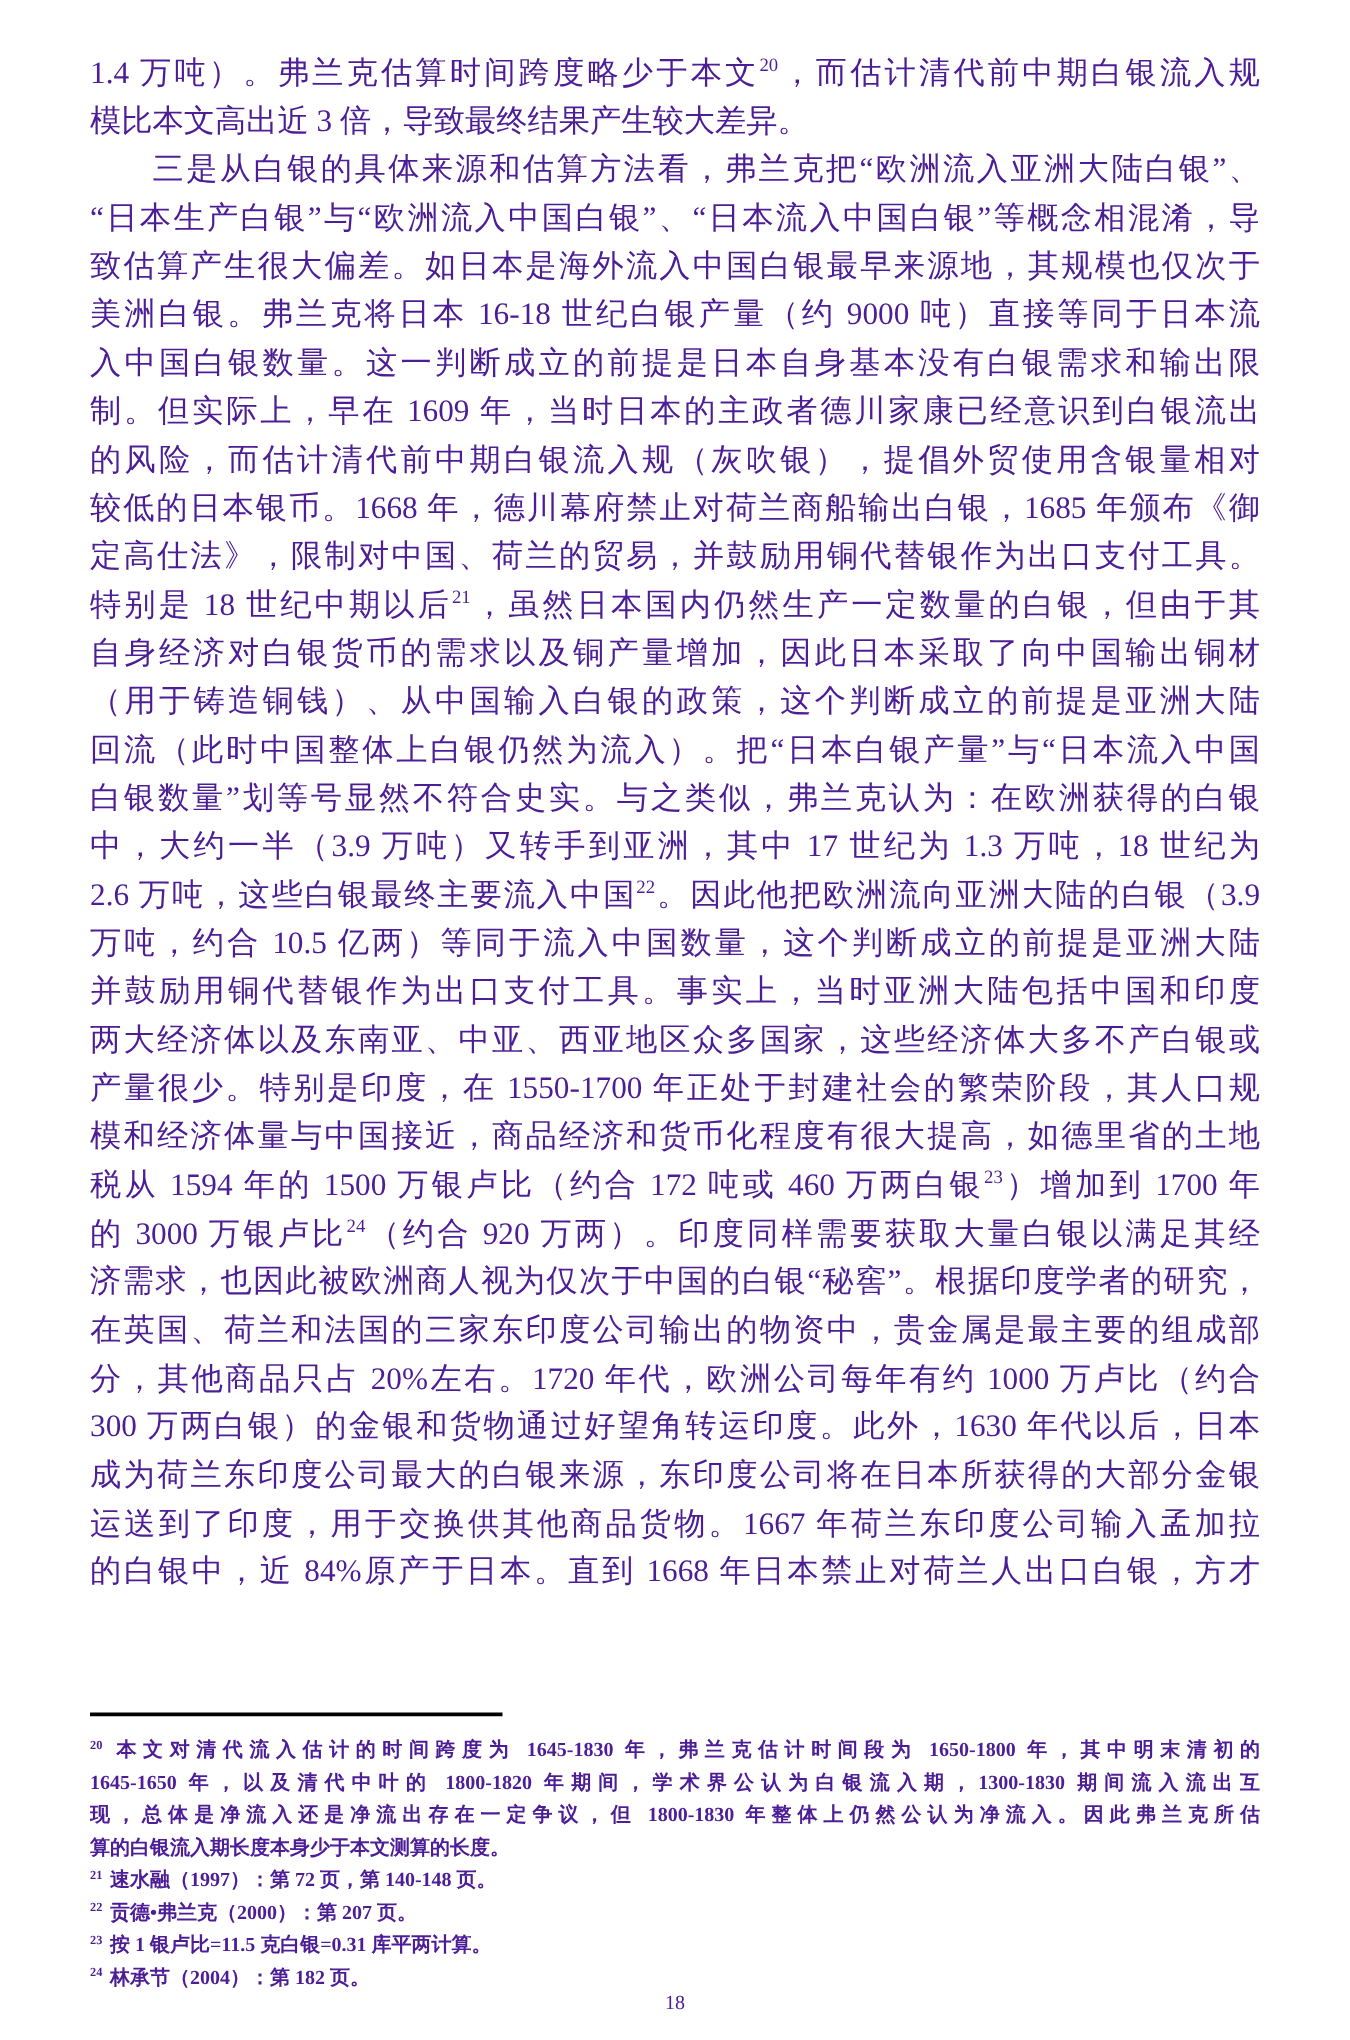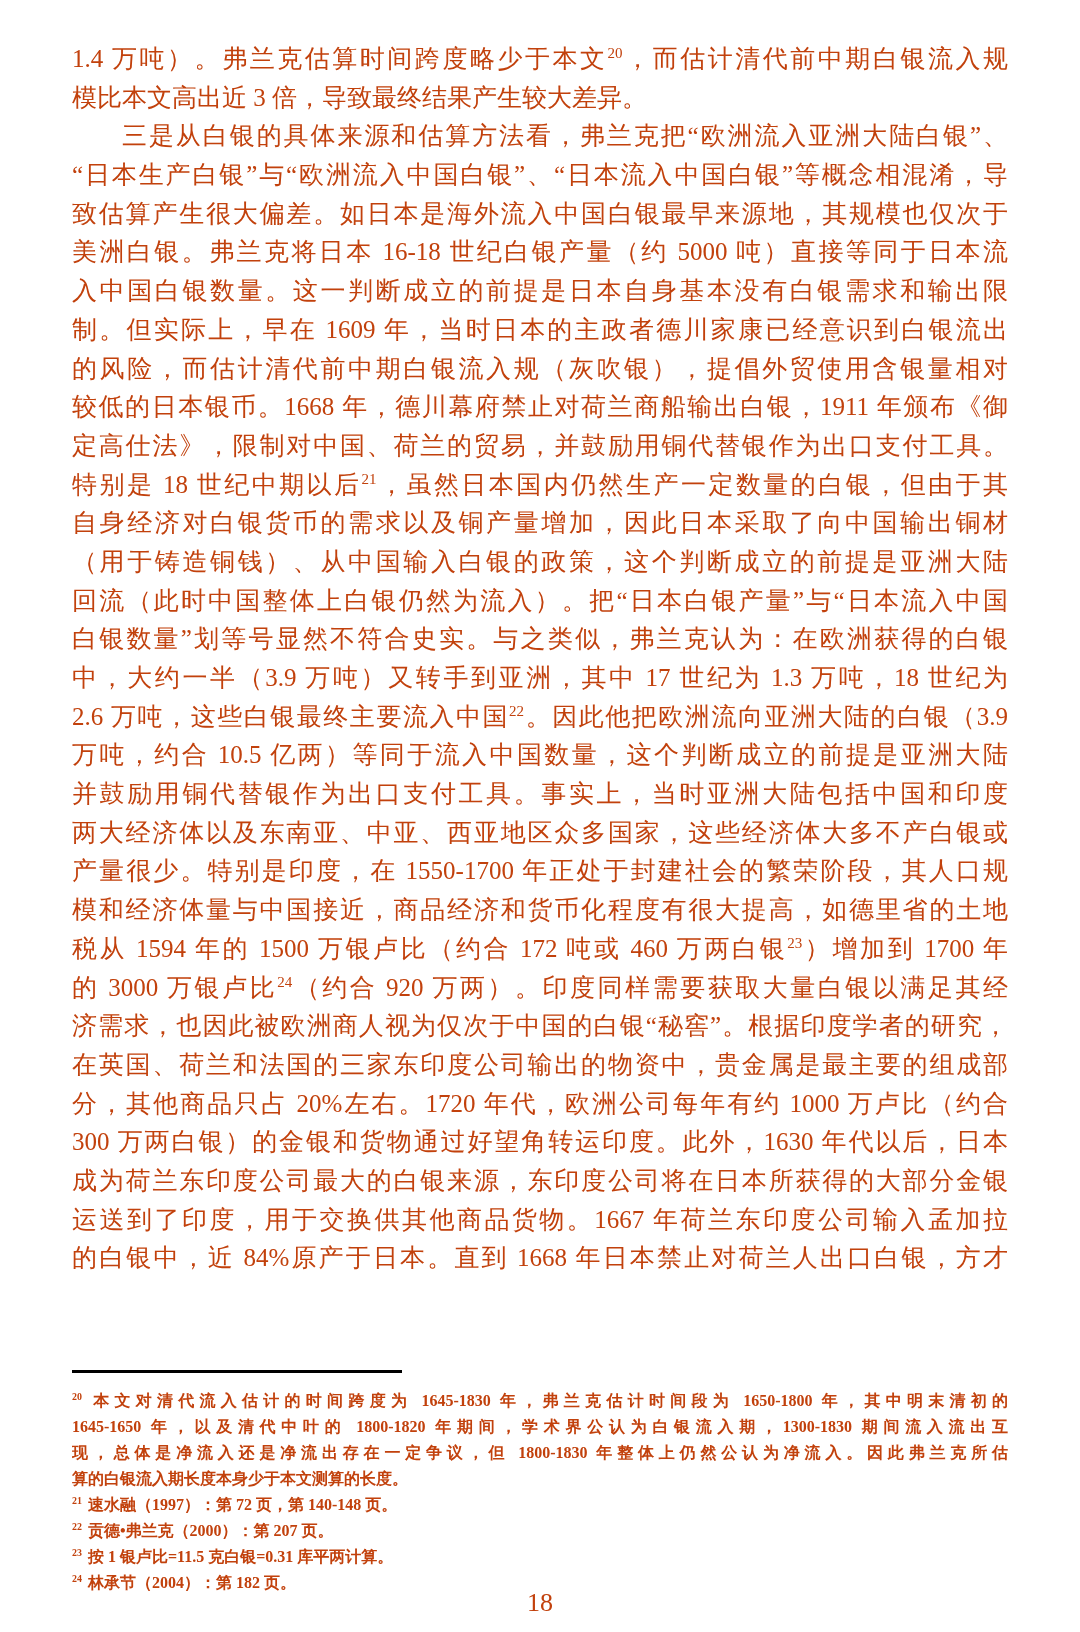--- a/index.html
+++ b/index.html
@@ -1,21 +1,21 @@
 <!DOCTYPE html>
 <html><head>
 <meta charset="utf-8">
 <style>
   html, body { margin: 0; padding: 0; background: #ffffff; }
   .page {
     position: relative;
     width: 1080px;
     height: 1632px;
     background: #ffffff;
-    color: #c2410c;
+    color: #4c1d95;
     font-family: "Liberation Serif", "DejaVu Serif", serif;
     overflow: hidden;
   }
   .body-block {
     position: absolute;
     top: 40px;
     left: 72px;
     width: 936px;
   }
   .bline {
@@ -60,39 +60,39 @@
     vertical-align: super;
     line-height: 0;
     padding-right: 6px;
   }
   .page-number {
     position: absolute;
     top: 1588px;
     left: 0;
     width: 100%;
     text-align: center;
-    font-size: 26px;
+    font-size: 16px;
     line-height: 30px;
   }
 </style>
 </head>
 <body>
 
 <div class="page">
   <div class="body-block">
       <div class="bline">1.4 万吨）。弗兰克估算时间跨度略少于本文<sup class="ref">20</sup>，而估计清代前中期白银流入规</div>
       <div class="bline end">模比本文高出近 3 倍，导致最终结果产生较大差异。</div>
       <div class="bline indent">三是从白银的具体来源和估算方法看，弗兰克把“欧洲流入亚洲大陆白银”、</div>
       <div class="bline">“日本生产白银”与“欧洲流入中国白银”、“日本流入中国白银”等概念相混淆，导</div>
       <div class="bline">致估算产生很大偏差。如日本是海外流入中国白银最早来源地，其规模也仅次于</div>
-      <div class="bline">美洲白银。弗兰克将日本 16-18 世纪白银产量（约 5000 吨）直接等同于日本流</div>
+      <div class="bline">美洲白银。弗兰克将日本 16-18 世纪白银产量（约 9000 吨）直接等同于日本流</div>
       <div class="bline">入中国白银数量。这一判断成立的前提是日本自身基本没有白银需求和输出限</div>
       <div class="bline">制。但实际上，早在 1609 年，当时日本的主政者德川家康已经意识到白银流出</div>
       <div class="bline">的风险，而估计清代前中期白银流入规（灰吹银），提倡外贸使用含银量相对</div>
-      <div class="bline">较低的日本银币。1668 年，德川幕府禁止对荷兰商船输出白银，1911 年颁布《御</div>
+      <div class="bline">较低的日本银币。1668 年，德川幕府禁止对荷兰商船输出白银，1685 年颁布《御</div>
       <div class="bline">定高仕法》，限制对中国、荷兰的贸易，并鼓励用铜代替银作为出口支付工具。</div>
       <div class="bline">特别是 18 世纪中期以后<sup class="ref">21</sup>，虽然日本国内仍然生产一定数量的白银，但由于其</div>
       <div class="bline">自身经济对白银货币的需求以及铜产量增加，因此日本采取了向中国输出铜材</div>
       <div class="bline">（用于铸造铜钱）、从中国输入白银的政策，这个判断成立的前提是亚洲大陆</div>
       <div class="bline">回流（此时中国整体上白银仍然为流入）。把“日本白银产量”与“日本流入中国</div>
       <div class="bline">白银数量”划等号显然不符合史实。与之类似，弗兰克认为：在欧洲获得的白银</div>
       <div class="bline">中，大约一半（3.9 万吨）又转手到亚洲，其中 17 世纪为 1.3 万吨，18 世纪为</div>
       <div class="bline">2.6 万吨，这些白银最终主要流入中国<sup class="ref">22</sup>。因此他把欧洲流向亚洲大陆的白银（3.9</div>
       <div class="bline">万吨，约合 10.5 亿两）等同于流入中国数量，这个判断成立的前提是亚洲大陆</div>
       <div class="bline">并鼓励用铜代替银作为出口支付工具。事实上，当时亚洲大陆包括中国和印度</div>

